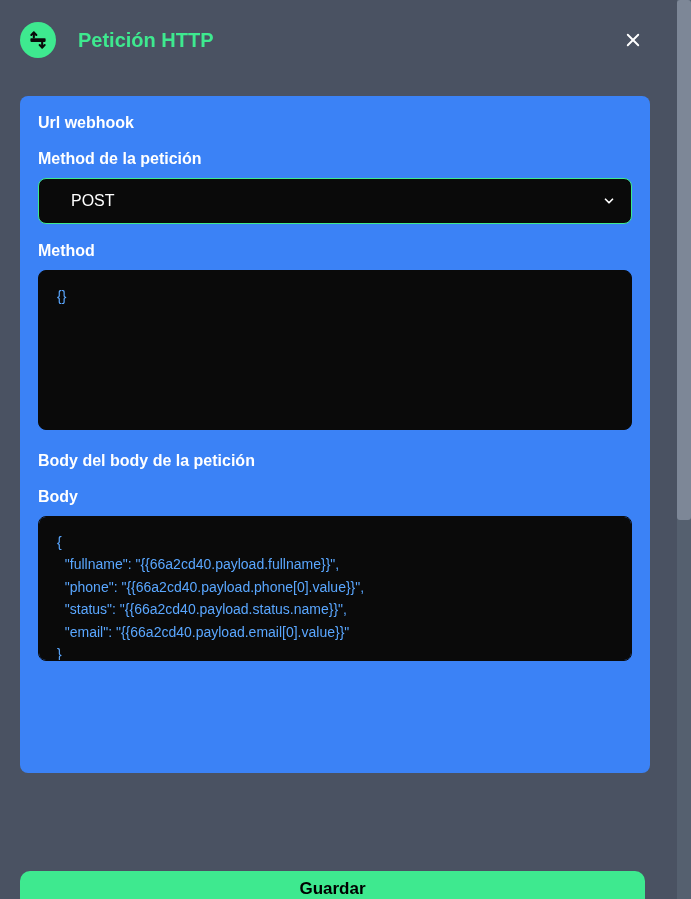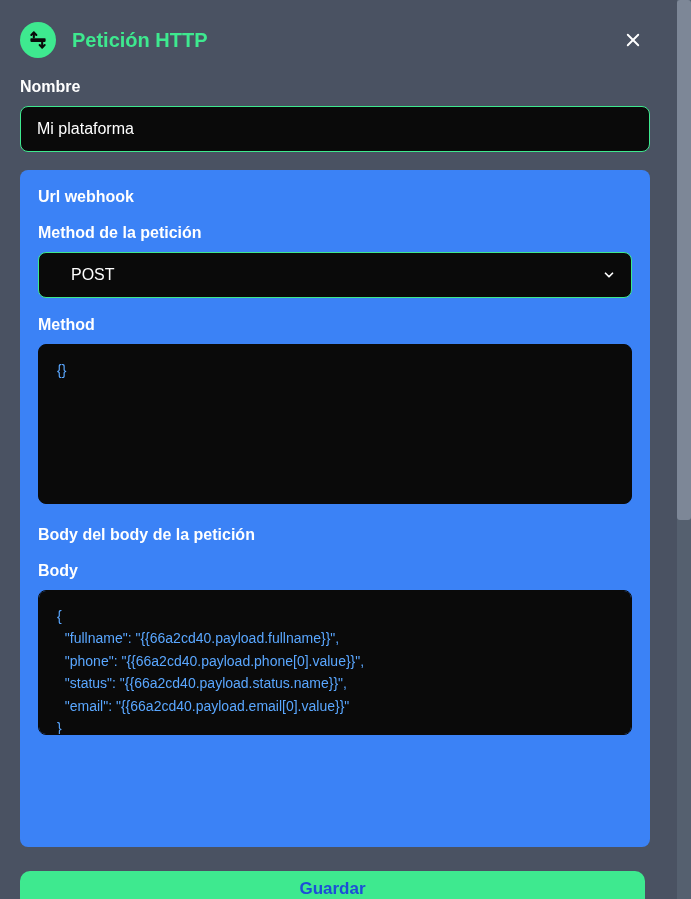--- a/index.html
+++ b/index.html
@@ -19,21 +19,21 @@
       width: 670px;
       height: 899px;
       background: #4a5262;
       padding: 0;
       position: relative;
     }
     .header-row {
       display: flex;
       align-items: center;
       padding: 22px 20px 20px 20px;
-      gap: 16px;
+      gap: 22px;
     }
     .icon-circle {
       width: 36px;
       height: 36px;
       border-radius: 50%;
       background: #3ee98f;
       display: flex;
       align-items: center;
       justify-content: center;
       flex-shrink: 0;
@@ -155,21 +155,21 @@
     .textarea-body {
       height: 145px;
     }
     .save-btn {
       position: absolute;
       left: 20px;
       bottom: 0;
       width: 625px;
       height: 28px;
       background: #3ee98f;
-      color: #1d4ed8;
+      color: #000000;
       font-size: 17px;
       font-weight: 700;
       border: none;
       border-top-left-radius: 10px;
       border-top-right-radius: 10px;
       cursor: pointer;
       display: flex;
       align-items: flex-end;
       justify-content: center;
       padding-bottom: 0;
@@ -211,24 +211,20 @@
     </div>
     <div class="dialog-title">Petición HTTP</div>
     <button class="close-btn">
       <svg viewBox="0 0 24 24" fill="none" stroke="#ffffff" stroke-width="2.5" stroke-linecap="round">
         <line x1="5" y1="5" x2="19" y2="19"></line>
         <line x1="19" y1="5" x2="5" y2="19"></line>
       </svg>
     </button>
   </div>
 
-  <div class="field-group-outer">
-    <label class="label">Nombre</label>
-    <input class="input-dark" type="text" value="Mi plataforma" style="">
-  </div>
 
   <div class="inner-panel">
 
     <div class="field-group">
       <label class="label">Url webhook</label>
     </div>
 
     <div class="field-group">
       <label class="label">Method de la petición</label>
       <div class="select-wrap">

